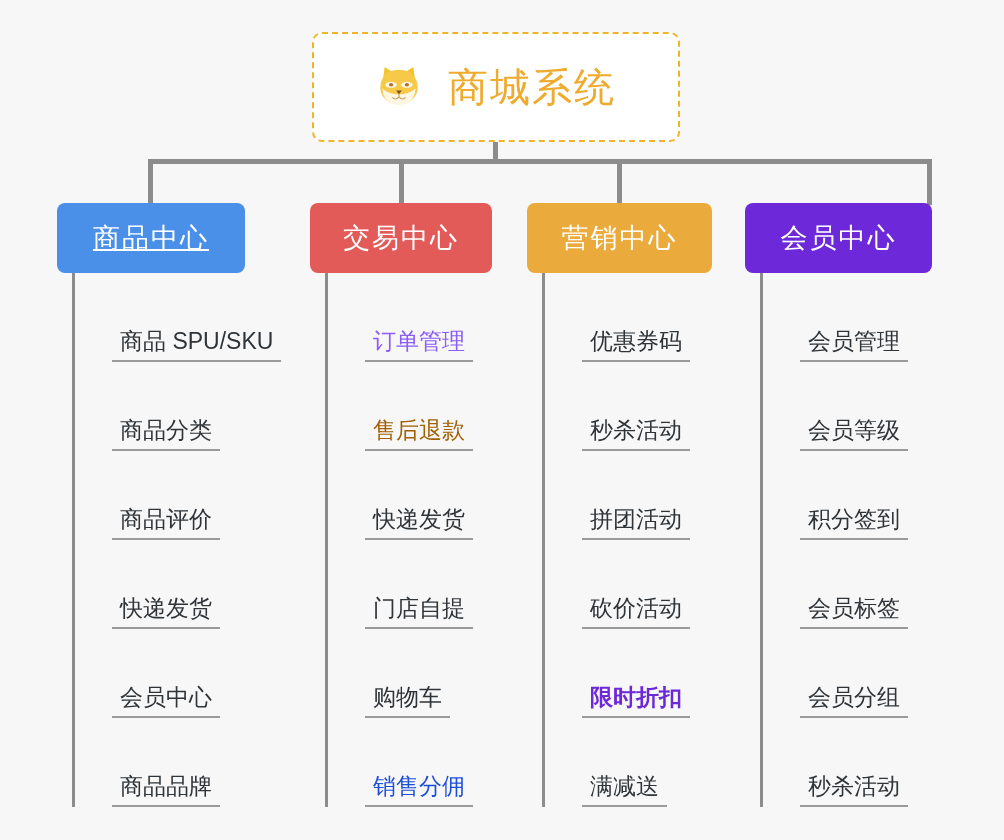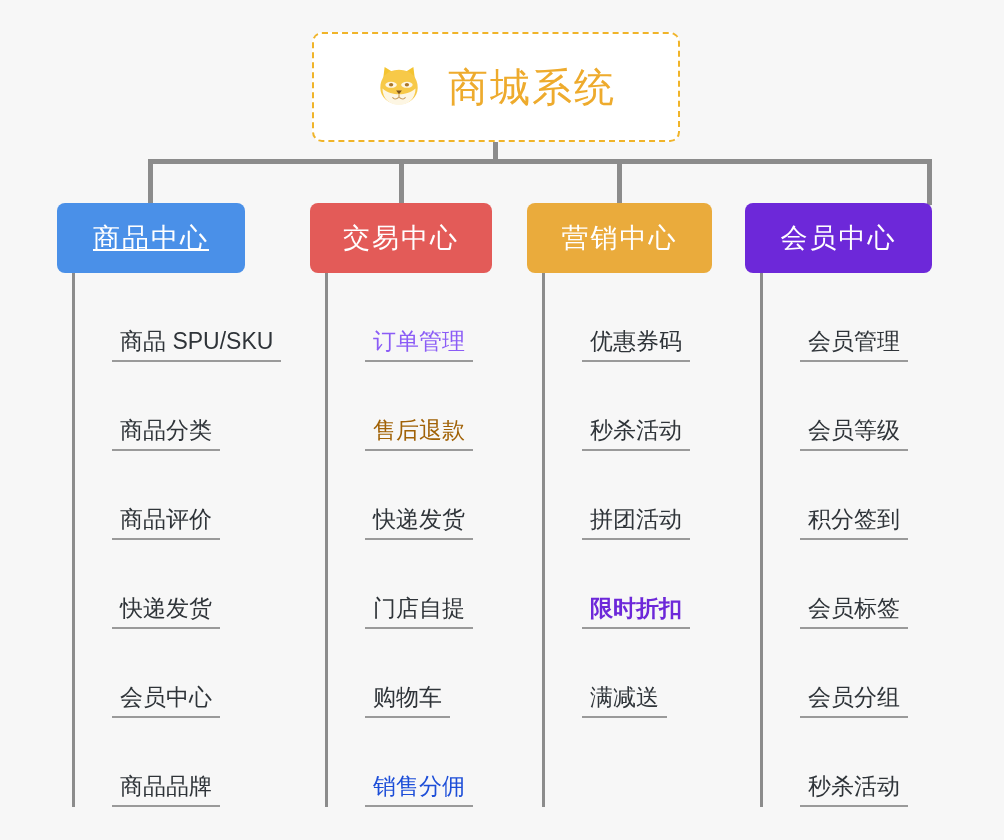--- a/index.html
+++ b/index.html
@@ -199,20 +199,23 @@
       <div class="leaf">
         <span class="leaf-label" style="color: rgb(47, 52, 57); border-bottom-color: rgb(154, 154, 154);">优惠券码</span>
       </div>
       <div class="leaf">
         <span class="leaf-label" style="color: rgb(47, 52, 57); border-bottom-color: rgb(154, 154, 154);">秒杀活动</span>
       </div>
       <div class="leaf">
         <span class="leaf-label" style="color: rgb(47, 52, 57); border-bottom-color: rgb(154, 154, 154);">拼团活动</span>
       </div>
       <div class="leaf">
+        <span class="leaf-label" style="color: rgb(47, 52, 57); border-bottom-color: rgb(154, 154, 154);">砍价活动</span>
+      </div>
+      <div class="leaf">
         <span class="leaf-label" style="color: #6d28d9; border-bottom-color: rgb(154, 154, 154); font-weight: bold;">限时折扣</span>
       </div>
       <div class="leaf">
         <span class="leaf-label" style="color: rgb(47, 52, 57); border-bottom-color: rgb(154, 154, 154);">满减送</span>
       </div>
     </div>
   </div>
 
   <div class="branch" style="left:745px; width:230px;">
     <div class="branch-head" style="width: 187px; background: #6d28d9;">

